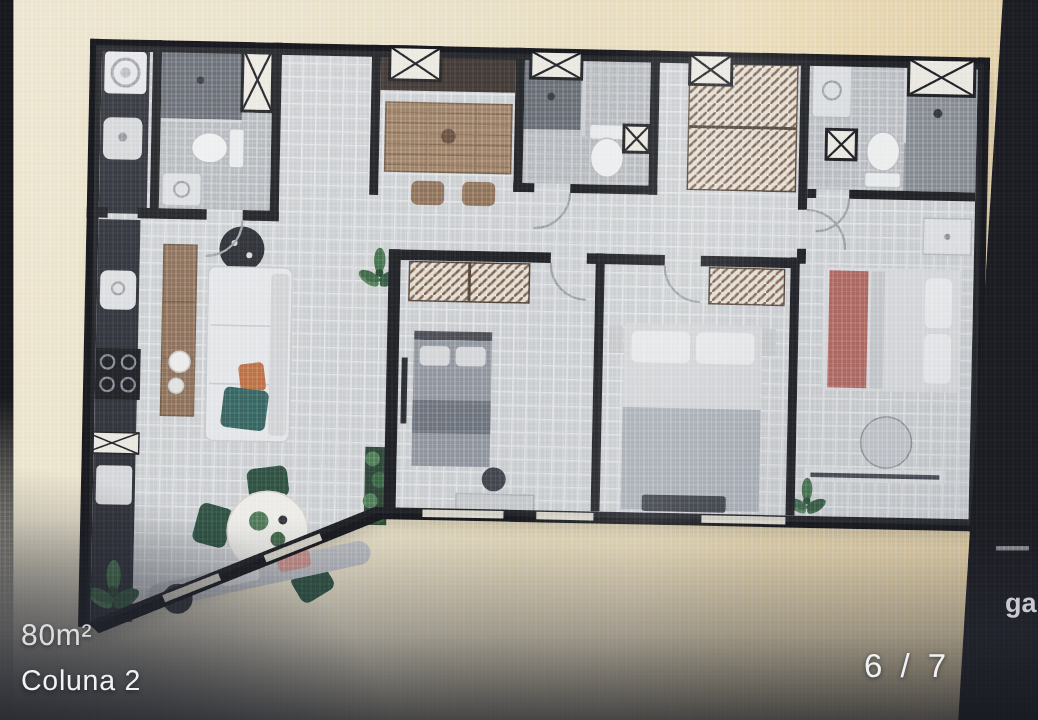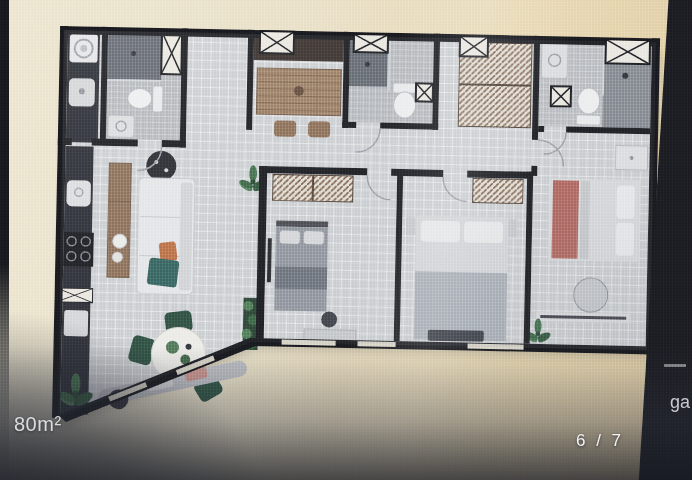--- a/index.html
+++ b/index.html
@@ -21,22 +21,22 @@
     background:radial-gradient(420px 300px at -4% 108%,rgba(30,33,42,.82) 0%,rgba(30,33,42,.45) 38%,rgba(30,33,42,0) 70%);}
   .bar-left{position:absolute;left:0;top:0;width:9px;height:100%;
     background:linear-gradient(to bottom,#17181c 0%,#17181c 55%,rgba(23,24,28,.25) 85%,rgba(23,24,28,0) 100%);}
   .bar-right{position:absolute;right:0;top:0;width:56px;height:100%;background:#1b1c21;
     clip-path:polygon(58% 0,100% 0,100% 100%,5% 100%);}
   .dash-right{position:absolute;left:664px;top:364px;width:22px;height:3px;background:rgba(205,205,212,.55);}
   
   .ovl{position:absolute;color:#f1f2f4;text-shadow:0 1px 3px rgba(15,17,24,.65);}
   .area{left:14px;top:413px;font-size:20px;letter-spacing:.5px;opacity:.85;}
   .variant{left:14px;top:444px;font-size:19px;letter-spacing:.5px;}
-  .pager{left:576px;top:431px;font-size:17px;letter-spacing:3px;}
-  .partial{left:670px;top:392px;font-size:18px;color:#c9c9cf;font-weight:normal;text-shadow:none;}
+  .pager{left:576px;top:431px;font-size:22px;letter-spacing:3px;}
+  .partial{left:670px;top:392px;font-size:18px;color:#c9c9cf;font-weight:bold;text-shadow:none;}
 </style>
 </head>
 <body>
 
 <div class="stage">
 
   <div class="plan-wrap">
   <svg width="692" height="480" viewBox="0 0 692 480">
     <defs>
       <pattern id="plaid" width="9" height="9" patternUnits="userSpaceOnUse">
@@ -322,15 +322,16 @@
   <div class="bar-left"></div>
   <div class="bar-right"></div>
   <div class="dash-right"></div>
   <div class="glare"></div>
   <div class="moire-v"></div>
   <div class="moire-h"></div>
   <div class="shade-bottom"></div>
   <div class="shade-corner"></div>
 
   <div class="ovl area">80m²</div>
+  <div class="ovl variant">Coluna 2</div>
   <div class="ovl pager">6 / 7</div>
   <div class="ovl partial">ga</div>
 </div>
 
 </body></html>

